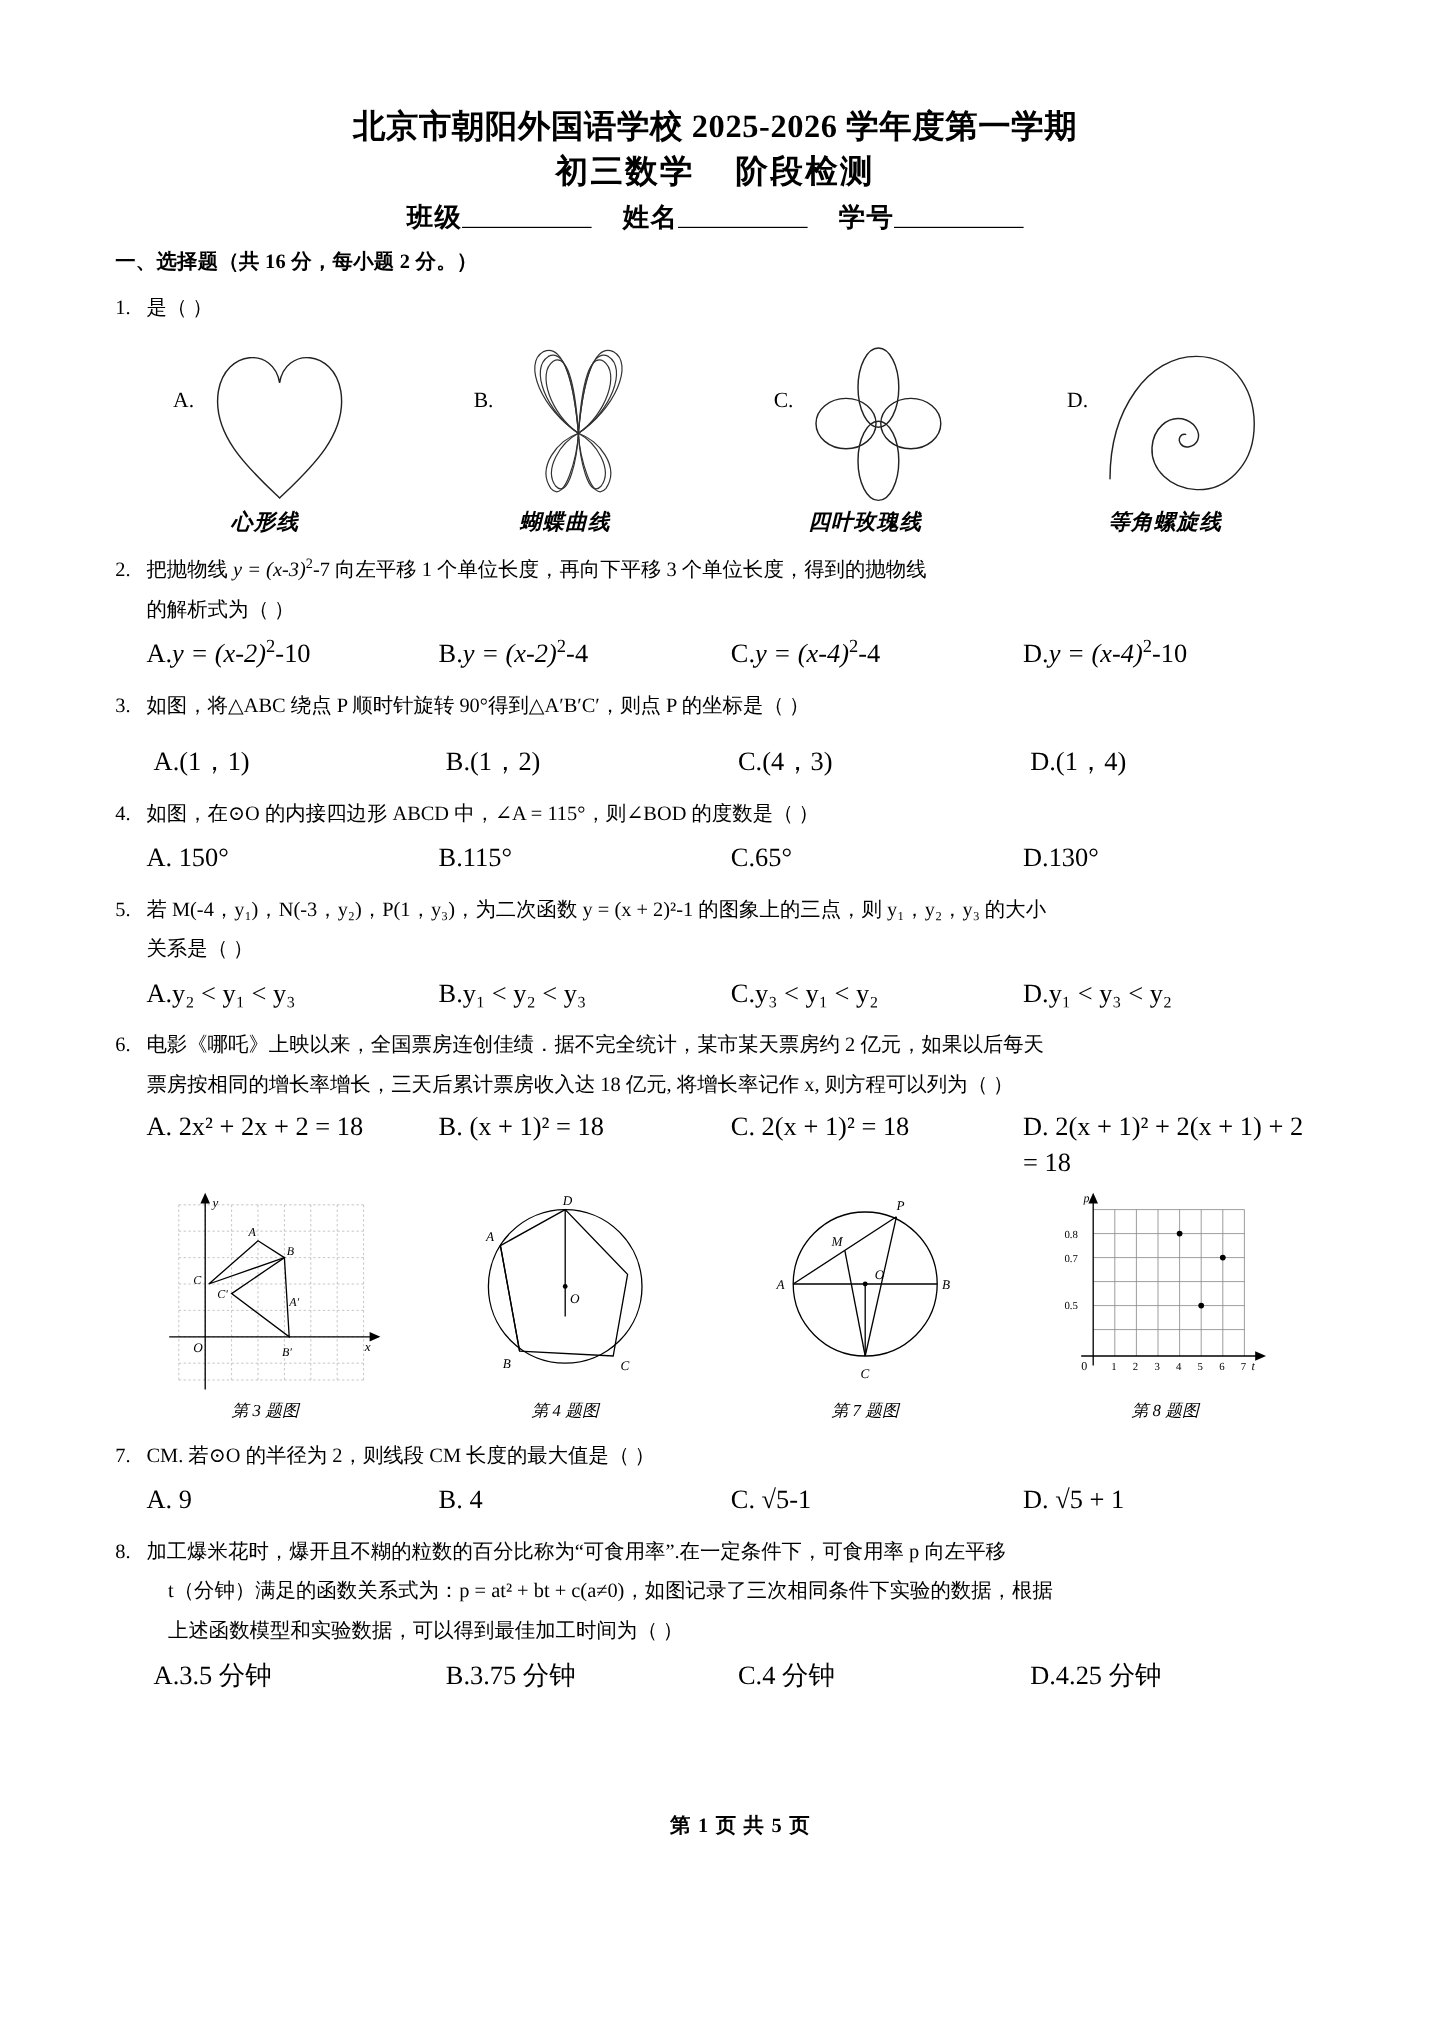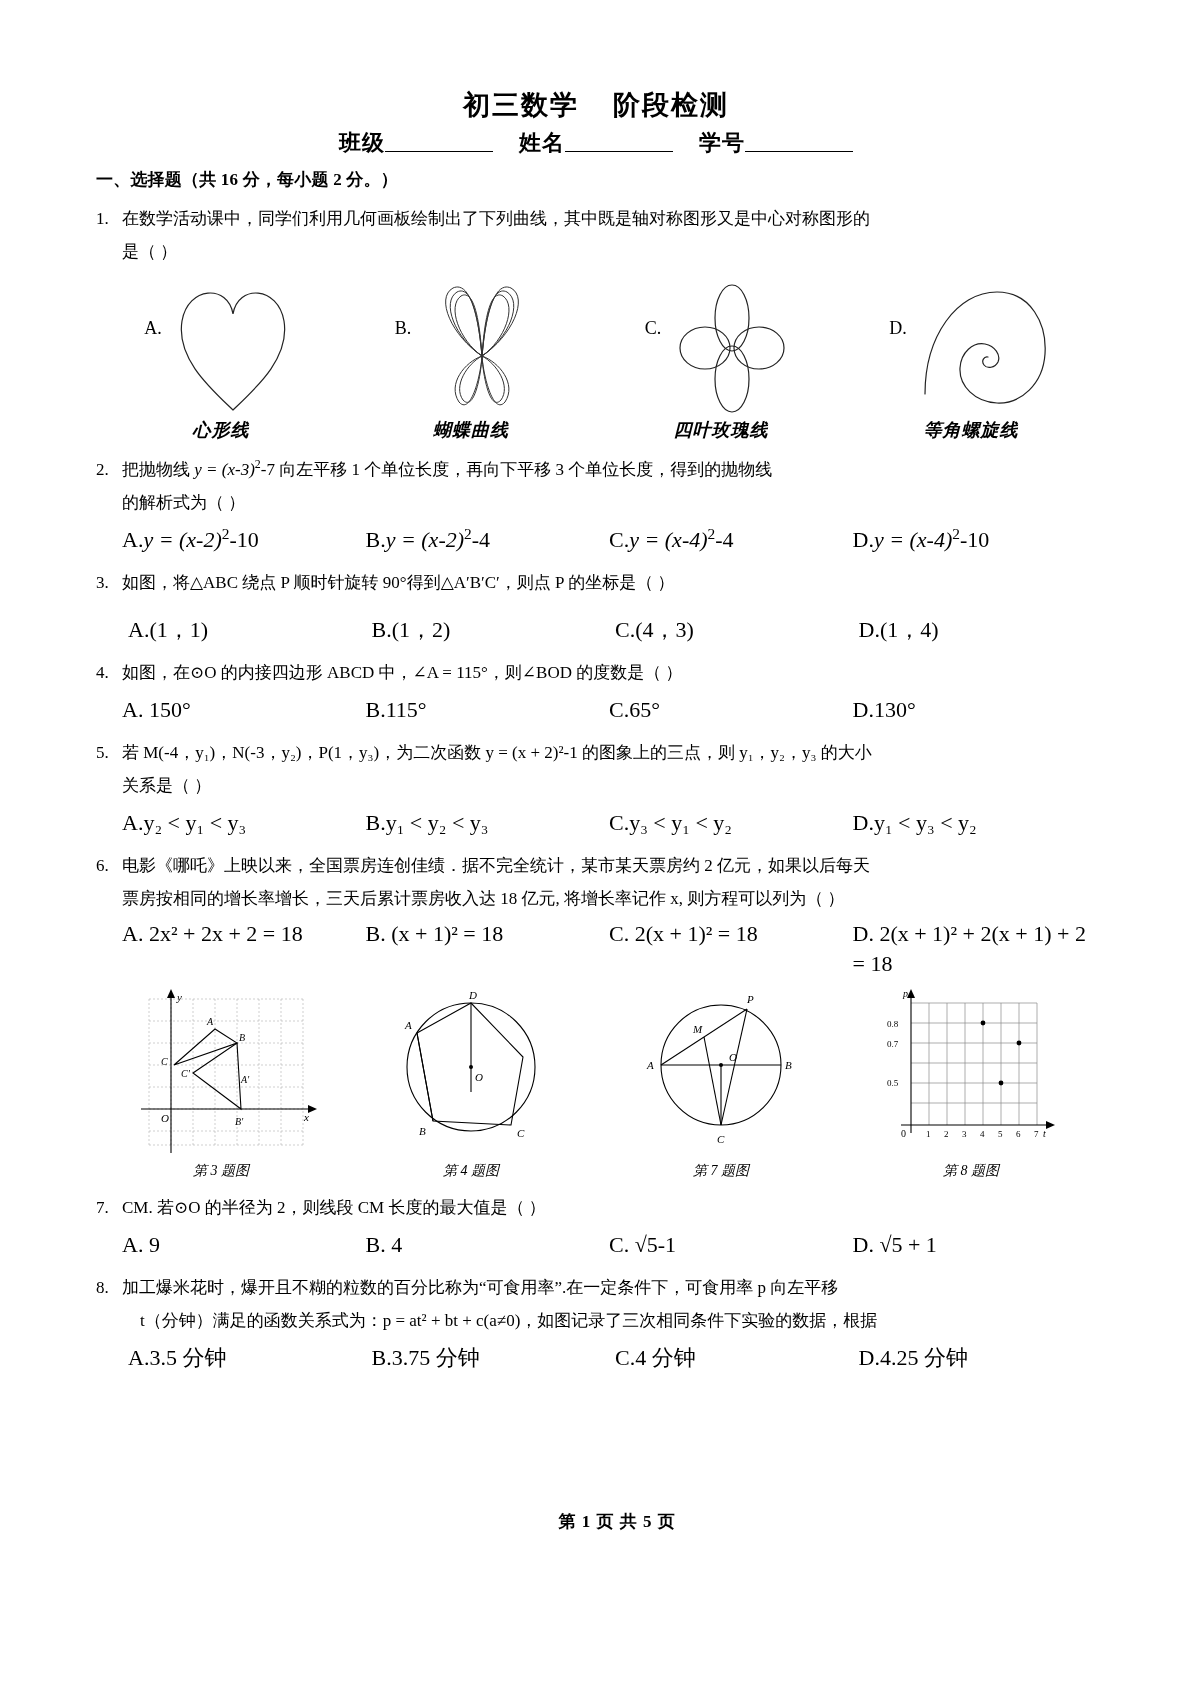--- a/index.html
+++ b/index.html
@@ -164,35 +164,35 @@
     padding-left: 43px;
   }
 </style>
 </head>
 <body>
 
 <div class="page">
   <div class="sheet">
 
     <div class="doc-title">
+      <div>北京市朝阳外国语学校 2025-2026 学年度第一学期</div>
       <div class="sub">
         <span>初三数学</span><span class="gap"></span><span>阶段检测</span>
       </div>
     </div>
 
     <div class="idline">
       <span>班级</span><span class="fld"></span><span class="sp"></span><span>姓名</span><span class="fld"></span><span class="sp"></span><span>学号</span><span class="fld"></span>
     </div>
 
     <div class="sec-head">一、选择题（共 16 分，每小题 2 分。）</div>
 
     <div class="q">
       <div class="q-num">1.</div>
       <div class="q-body">
-        <p>在数学活动课中，同学们利用几何画板绘制出了下列曲线，其中既是轴对称图形又是中心对称图形的</p>
         <p>是（        ）</p>
       </div>
     </div>
 
     <div class="curverow">
       <div class="curvecell">
         <span class="curvelabel">A.</span>
         <svg width="130" height="140" viewBox="0 0 130 140">
           <path d="M65 38 C 60 8, 20 10, 14 45 C 8 82, 42 112, 65 134 C 88 112, 122 82, 116 45 C 110 10, 70 8, 65 38 Z" fill="none" stroke="#222" stroke-width="1.2"></path>
         </svg>
@@ -447,20 +447,21 @@
           <span>D.  √5 + 1</span>
         </div>
       </div>
     </div>
 
     <div class="q">
       <div class="q-num">8.</div>
       <div class="q-body">
         <p>加工爆米花时，爆开且不糊的粒数的百分比称为“可食用率”.在一定条件下，可食用率 p 向左平移</p>
         <p style="padding-left:18px">t（分钟）满足的函数关系式为：p = at² + bt + c(a≠0)，如图记录了三次相同条件下实验的数据，根据</p>
+        <p style="padding-left:18px">上述函数模型和实验数据，可以得到最佳加工时间为（        ）</p>
         <div class="opts indent">
           <span>A.3.5 分钟</span>
           <span>B.3.75 分钟</span>
           <span>C.4 分钟</span>
           <span>D.4.25 分钟</span>
         </div>
       </div>
     </div>
 
   </div>

